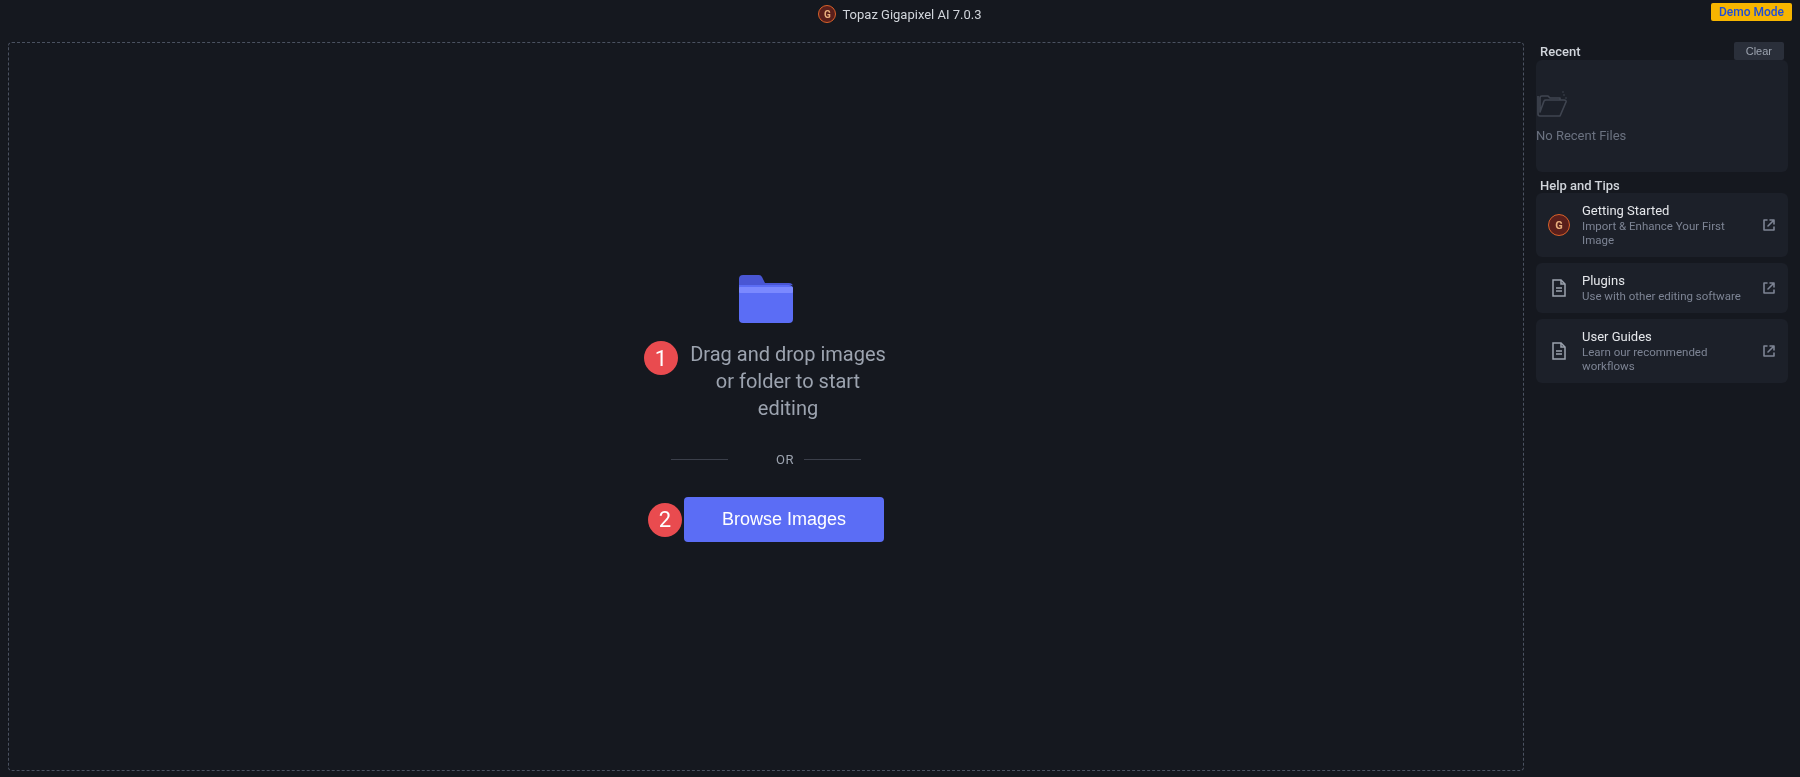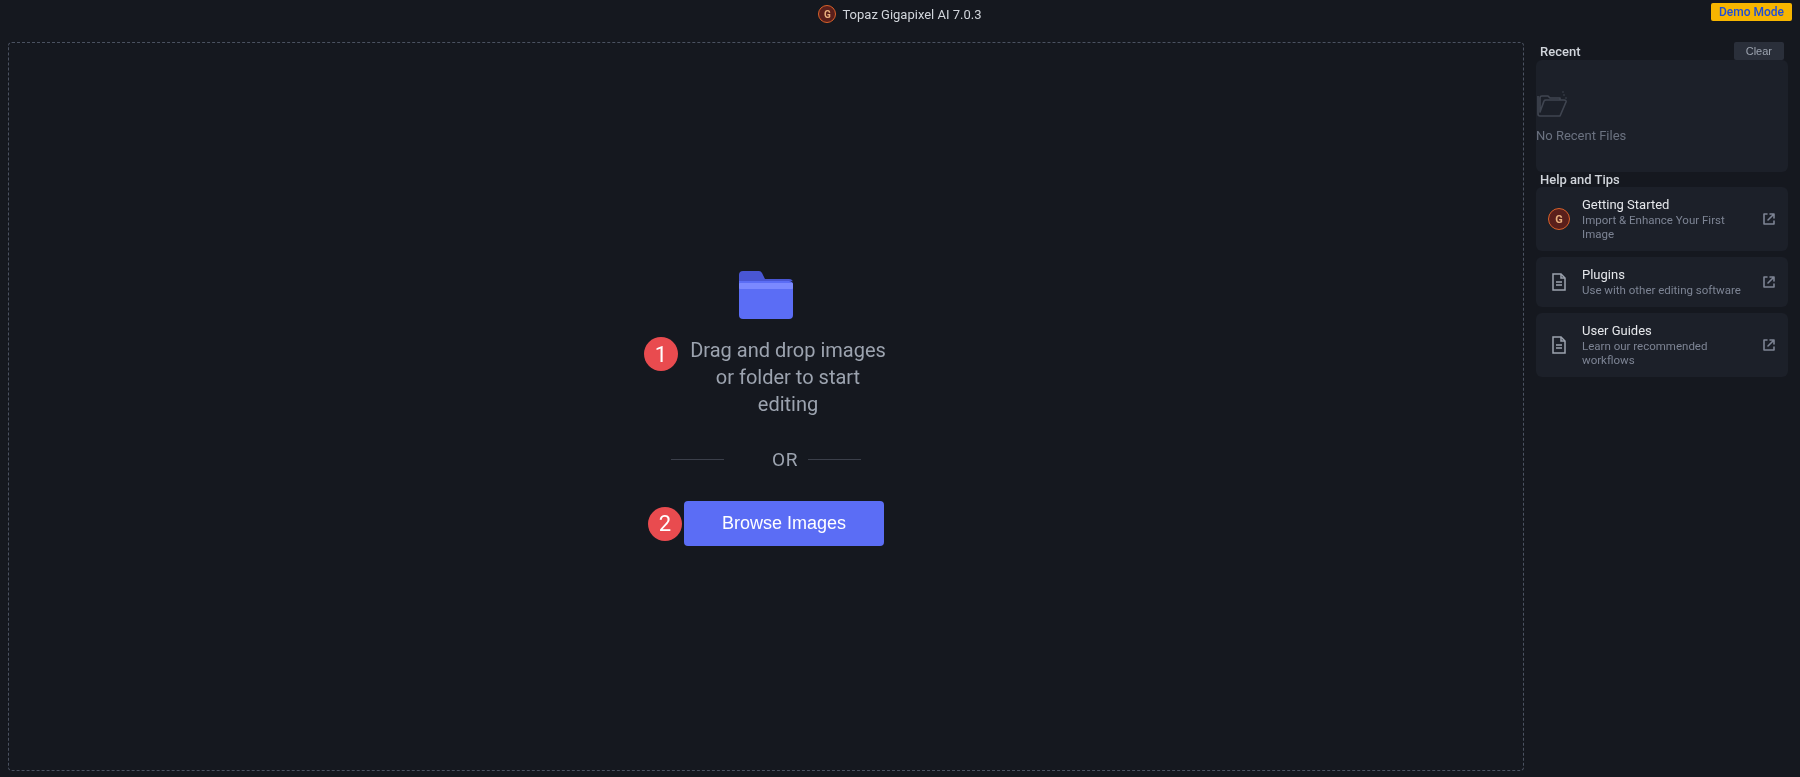--- a/index.html
+++ b/index.html
@@ -132,21 +132,21 @@
       width: 190px;
       margin: 30px 0 30px 0;
       gap: 10px;
     }
     .divider-line {
       flex: 1;
       height: 1px;
       background: #3b3f4a;
     }
     .divider-or {
-      font-size: 19px;
+      font-size: 13px;
       color: #9ca3af;
       letter-spacing: 0.5px;
       margin-left: 38px;
     }
 
     .browse-row {
       display: flex;
       align-items: center;
       gap: 2px;
       justify-content: center;
@@ -331,21 +331,21 @@
     <div class="recent-box">
       <svg class="folder-open-icon" viewBox="0 0 32 28">
         <path d="M2 6 L2 24 Q2 26 4 26 L24 26 L30 12 Q30.5 10 28 10 L10 10 Q8.5 10 8 11 L4 22 L4 8 Q4 6 6 6 L12 6 L14 8 L24 8 L24 10" fill="none" stroke="#6b7280" stroke-width="1.6" stroke-linejoin="round"></path>
         <circle cx="28" cy="5" r="0.8" fill="#6b7280"></circle>
         <circle cx="30" cy="8" r="0.8" fill="#6b7280"></circle>
         <circle cx="27" cy="2" r="0.8" fill="#6b7280"></circle>
       </svg>
       <div class="no-recent">No Recent Files</div>
     </div>
 
-    <div class="section-header" style="">
+    <div class="section-header" style="margin-top:6px;">
       <div class="section-title">Help and Tips</div>
     </div>
 
     <div class="help-list">
 
       <div class="help-item">
         <div class="help-icon-wrap">
           <div class="help-icon-logo">G</div>
         </div>
         <div class="help-text">

